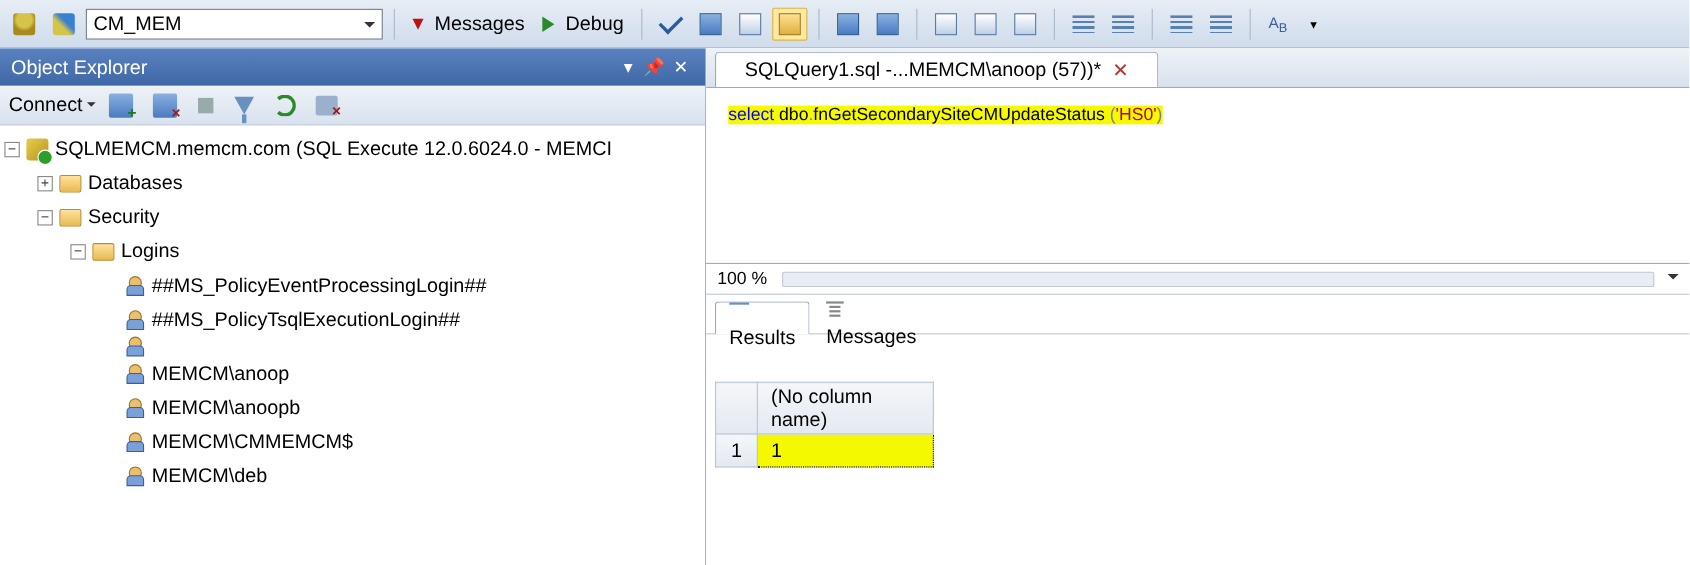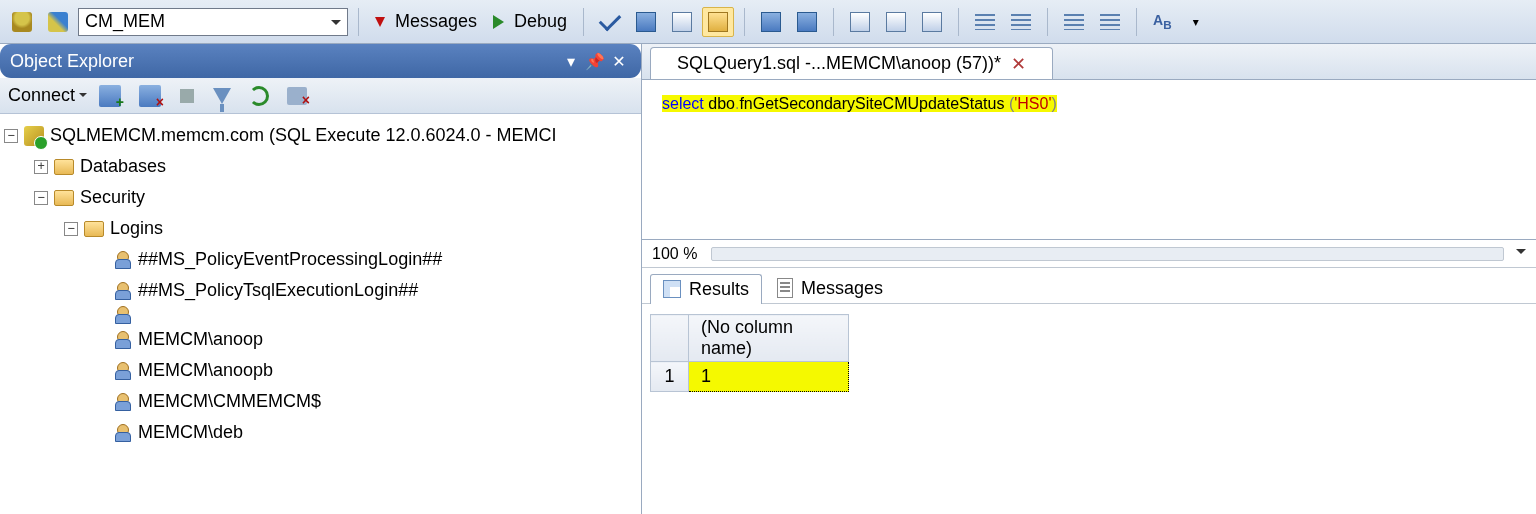--- a/index.html
+++ b/index.html
@@ -16,28 +16,28 @@
 .txt-exec::before { content:""; width:0; height:0; border-left:5px solid transparent; border-right:5px solid transparent; border-top:10px solid #c01010; margin-right:4px; }
 .txt-debug::before { content:""; width:0; height:0; border-top:7px solid transparent; border-bottom:7px solid transparent; border-left:11px solid #2a8a2a; margin-right:4px; }
 .ico { width:20px; height:20px; display:inline-block; }
 .ico-db-switch { background:radial-gradient(circle at 50% 30%,#d5c44a 40%,#a88920 60%); border-radius:3px; }
 .ico-db-swap { background:linear-gradient(45deg,#d5c44a 40%,#3a80d0 60%); border-radius:3px; }
 .ico-check { width:20px; height:12px; border-left:3px solid #2a5aa0; border-bottom:3px solid #2a5aa0; transform:rotate(-45deg); margin-top:-4px; }
 .ico-sql { background:linear-gradient(to bottom,#8ab0e0,#4a7ac0); border:1px solid #2a5a90; }
 .ico-sql2 { background:linear-gradient(to bottom,#fff,#c0d0e8); border:1px solid #5a7aa0; }
 .ico-sql3 { background:linear-gradient(to bottom,#ffe090,#e0b040); border:1px solid #a07820; }
 .ico-indent { width:20px; height:16px; background:repeating-linear-gradient(#5a80b0 0 2px, transparent 2px 5px); }
-.ico-afont { font-size:14px; font-weight:bold; color:#3a60a0; }
+.ico-afont { font-size:14px; font-weight:normal; color:#3a60a0; }
 
 
 .work { display:flex; height:calc(100% - 44px); }
 
 
 .oe { flex:0 0 642px; border-right:1px solid #9aaac0; display:flex; flex-direction:column; background:#fff; }
-.oe-title { height:34px; background:linear-gradient(to bottom,#5a82c0,#3f67a5); color:#fff; display:flex; align-items:center; padding:0 10px; font-size:18px;border-radius:11px; }
+.oe-title { height:34px; background:linear-gradient(to bottom,#5a82c0,#3f67a5); color:#fff; display:flex; align-items:center; padding:0 10px; font-size:18px; }
 .oe-title .spacer { flex:1; }
 .oe-title .pin, .oe-title .dd, .oe-title .cls { width:24px; text-align:center; cursor:pointer; font-size:16px; }
 .oe-tools { height:36px; background:linear-gradient(to bottom,#eef2f7,#d8e2ee); border-bottom:1px solid #b5c3d6; display:flex; align-items:center; padding:0 8px; gap:6px; font-size:18px; }
 .oe-tools .connect { display:inline-flex; align-items:center; gap:2px; cursor:pointer; }
 .oe-tools .connect::after { content:""; border:4px solid transparent; border-top-color:#333; margin-top:3px; margin-left:2px; }
 .tree { padding:6px 4px; overflow:auto; flex:1; font-size:18px; line-height:31px; }
 .node { display:flex; align-items:center; gap:6px; white-space:nowrap; }
 .exp { width:14px; height:14px; border:1px solid #888; background:#fff; color:#444; font-size:12px; line-height:11px; text-align:center; cursor:pointer; font-family:monospace; }
 .exp.hidden { visibility:hidden; }
 .fld { width:20px; height:16px; background:linear-gradient(to bottom,#ffe29a,#e8b955); border:1px solid #b88a2a; border-radius:2px; }
@@ -65,28 +65,28 @@
 .tab { height:32px; background:#fff; border:1px solid #9aaac0; border-bottom:none; border-radius:4px 4px 0 0; padding:0 26px; display:flex; align-items:center; gap:10px; font-size:18px; }
 .tab .close { color:#b03a3a; cursor:pointer; font-size:18px; }
 .sqlpane { flex:0 0 160px; padding:14px 20px; font-family:Consolas,monospace; font-size:16px; white-space:pre; overflow:auto; border-bottom:1px solid #9aaac0; }
 .sqlpane .hl { background:#f6f900; }
 .sqlpane .kw { color:#0000ff; }
 .sqlpane .gray { color:#808080; }
 .sqlpane .str { color:#c00000; }
 .zoombar { height:28px; border-bottom:1px solid #c0c8d2; display:flex; align-items:center; padding:0 10px; font-size:16px; gap:6px; }
 .zoombar::after { content:""; margin-left:6px; width:0; height:0; border:5px solid transparent; border-top-color:#333; }
 .result-tabstrip { height:36px; display:flex; align-items:center; gap:2px; padding:4px 8px 0 8px; border-bottom:1px solid #c0c8d2; }
-.rtab { height:30px; padding:0 12px; display:flex; align-items:center; gap:8px; font-size:18px; border:1px solid transparent; border-bottom:none; cursor:pointer; }
+.rtab { height:30px; padding:0 12px; display:flex; align-items:flex-start; gap:20px; font-size:18px; border:1px solid transparent; border-bottom:none; cursor:pointer;flex-direction:column; }
 .rtab.active { background:#fff; border-color:#9aaac0; border-radius:3px 3px 0 0; position:relative; top:1px; }
 .gridico { width:18px; height:18px; background:linear-gradient(#fff,#fff); border:1px solid #6a90c0; box-shadow:inset 6px 0 0 0 #cfe0f5, inset 0 6px 0 0 #cfe0f5; }
 .msgico { width:16px; height:20px; background:#fff; border:1px solid #888; position:relative; }
 .msgico::before { content:""; position:absolute; top:3px; left:2px; right:2px; height:2px; background:#888; box-shadow:0 4px 0 #888, 0 8px 0 #888; }
 
 .grid { padding:10px 8px; font-size:18px; }
-.grid table { border-collapse:collapse; }
+.grid table { border-collapse:collapse;margin-top:33px; }
 .grid th, .grid td { border:1px solid #b8c4d4; padding:2px 12px; text-align:left; height:30px; }
 .grid th { background:linear-gradient(#f4f6fa,#e4e9f1); font-weight:normal; }
 .grid .rowhdr { background:linear-gradient(#f4f6fa,#e4e9f1); text-align:center; width:38px; }
 .grid td.valcell { width:160px; }
 .grid td.hlcell { background:#f5f900; border:1px dotted #000; }
 .smallsb { flex:1; height:14px; background:#e8edf3; border:1px solid #c0c8d2; margin-left:8px; border-radius:2px; }
 </style>
 </head>
 <body>
 

